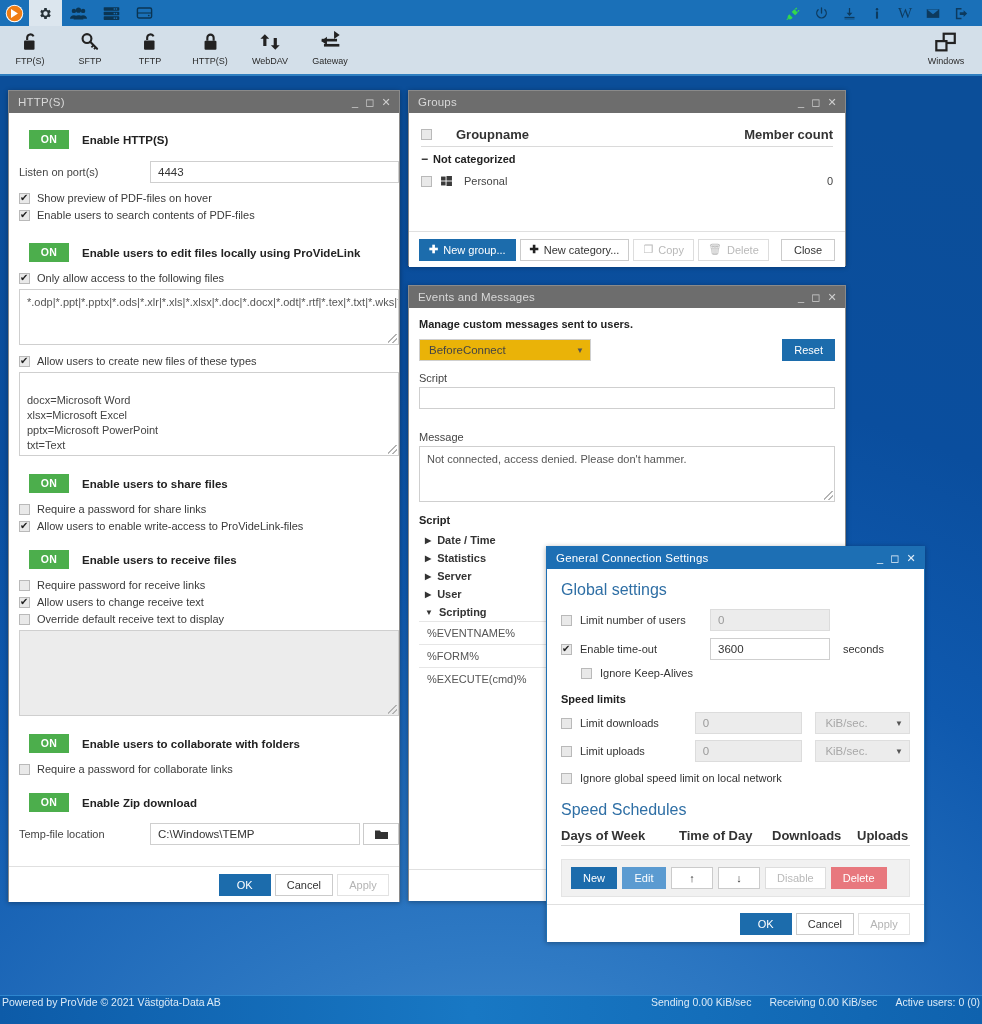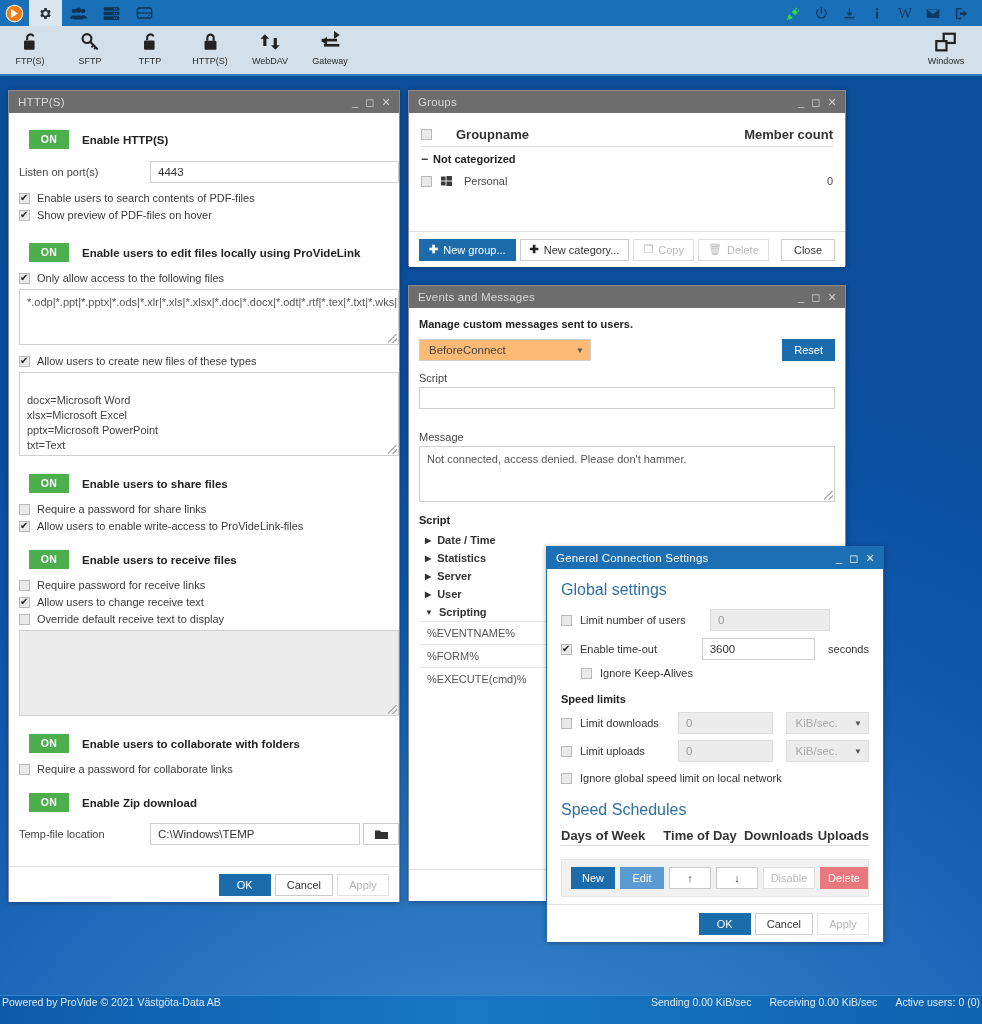--- a/index.html
+++ b/index.html
@@ -115,21 +115,21 @@
     border: 1px solid #cbcbcb; background: #fff; color: #333;
     font-size: 11px; display: inline-flex; align-items: center; justify-content: center;
   }
   .btn.primary { background: #1c6cac; border-color: #1c6cac; color: #fff; }
   .btn.ghost { color: #b4b4b4; border-color: #e2e2e2; background: #fff; }
   .btn.light { background: #5b9bd1; border-color: #5b9bd1; color: #fff; }
   .btn.danger { background: #e8787e; border-color: #e8787e; color: #fff; }
   .btn.disabled { color: #b9b9b9; background: #fff; border-color: #dddddd; }
 
   .sel {
-    height: 22px; border: 1px solid #cfcfcf; background: #fdba74;
+    height: 22px; border: 1px solid #cfcfcf; background: #eab308;
     display: flex; align-items: center; padding: 0 6px 0 9px;
     font-size: 11.5px; color: #444;
   }
   .sel .cap { flex: 1; }
   .sel .arr { font-size: 8px; color: #555; }
   .sel.dis { background: #ececec; color: #a8a8a8; border-color: #dedede; }
 
   .sect-h { font-size: 16px; color: #2f6fa5; font-weight: normal; }
   .lbl { font-size: 11px; color: #444; }
   .bold-lbl { font-size: 11px; color: #222; font-weight: bold; }
@@ -350,25 +350,25 @@
         <span class="tl">Enable HTTP(S)</span>
       </div>
 
       <div style="display:flex; align-items:center; margin-bottom:9px;">
         <span class="lbl" style="width:131px;">Listen on port(s)</span>
         <span class="txtin" style="flex:1;">4443</span>
       </div>
 
       <div class="cbrow">
         <span class="cb checked"></span>
+        <span class="lab">Show preview of PDF-files on hover</span>
+      </div>
+      <div class="cbrow">
+        <span class="cb checked"></span>
         <span class="lab">Enable users to search contents of PDF-files</span>
-      </div>
-      <div class="cbrow">
-        <span class="cb checked"></span>
-        <span class="lab">Show preview of PDF-files on hover</span>
       </div>
 
       <div class="toggle-row" style="margin:22px 0 10px 10px;">
         <span class="onbadge">ON</span>
         <span class="tl">Enable users to edit files locally using ProVideLink</span>
       </div>
 
       <div class="cbrow">
         <span class="cb checked"></span>
         <span class="lab">Only allow access to the following files</span>
@@ -570,21 +570,21 @@
       </div>
 
       <div class="tokrow" style="border-top:1px solid #e6e6e6;">%EVENTNAME%</div>
       <div class="tokrow">%FORM%</div>
       <div class="tokrow" style="border-bottom:none;">%EXECUTE(cmd)%</div>
 
       <div style="position:absolute; left:0; right:0; bottom:0; height:32px; border-top:1px solid #e0e0e0;"></div>
     </div>
   </div>
 
-  <div class="win" style="left:546px; top:546px; width:338px; height:396px; border-color:#1d6fb4;">
+  <div class="win" style="left:546px; top:546px; width:379px; height:396px; border-color:#1d6fb4;">
     <div class="win-title blue">
       <span class="t">General Connection Settings</span>
       <span class="wbtns">
         <span>_</span>
         <span>◻</span>
         <span>✕</span>
       </span>
     </div>
     <div class="win-body" style="padding:11px 14px 0 14px; height:373px; position:relative;">
 

